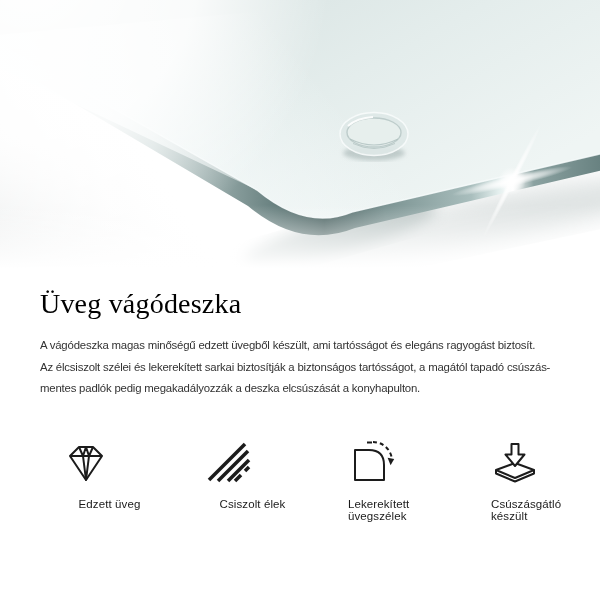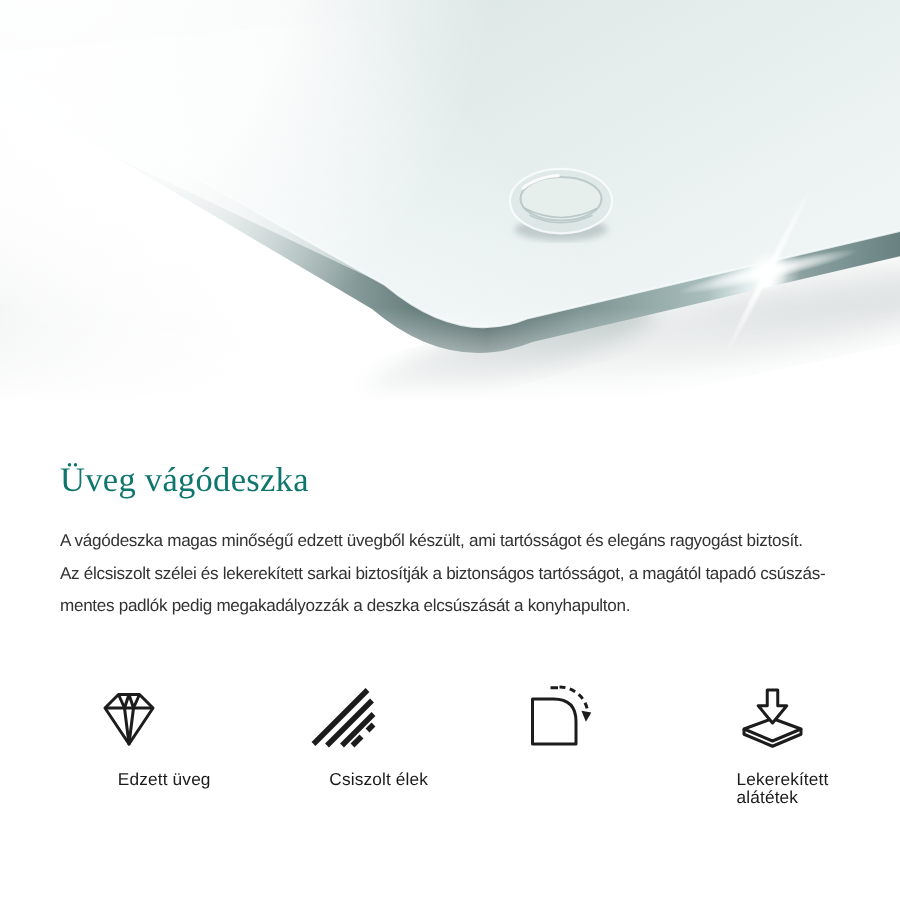--- a/index.html
+++ b/index.html
@@ -4,23 +4,23 @@
 <style>
   html,body{margin:0;padding:0;}
   body{
     width:600px;height:600px;background:#ffffff;overflow:hidden;
     font-family:"Liberation Sans","DejaVu Sans",sans-serif;
     -webkit-font-smoothing:antialiased;
   }
   .photo{position:relative;width:600px;height:272px;background:#ffffff;}
   .photo svg{display:block;}
   .title{
-    margin:30px 0 0 40px;
+    margin:14px 0 0 40px;
     font-family:"Liberation Serif","DejaVu Serif",serif;
-    font-size:23px;line-height:35px;color:#0f766e;letter-spacing:0.2px;
+    font-size:28px;line-height:35px;color:#000000;letter-spacing:0.2px;
   }
   .desc{margin:14px 4px 0 40px;font-size:11.4px;letter-spacing:-0.2px;line-height:21.5px;color:#323232;}
   .desc .dline{white-space:nowrap;}
   .features{display:flex;padding:0 14px;margin-top:36px;}
   .feature{flex:1;display:flex;flex-direction:column;align-items:center;}
   .feature .icon{height:50px;display:flex;align-items:flex-end;justify-content:center;}
   .feature .label{margin-top:12px;font-size:11.5px;color:#1a1a1a;letter-spacing:0.1px;padding-left:48px;}
 </style>
 </head>
 <body>
@@ -154,26 +154,27 @@
 
   <div class="feature">
     <div class="icon">
       <svg width="50" height="48" viewBox="0 0 50 48" fill="none" stroke="#1c1c1c" stroke-width="2" stroke-linejoin="round">
         <path d="M8,42 V12 H22 Q37,12 37,27 V42 Z"></path>
         <path d="M20,4.5 H25"></path>
         <path d="M26,4 A19,19 0 0 1 45,23" stroke-dasharray="4 3"></path>
         <path d="M40.6,19.8 L47.2,21.0 L43.6,27.2 Z" fill="#1c1c1c" stroke="none"></path>
       </svg>
     </div>
+    <div class="label">Lekerekített üvegszélek</div>
   </div>
 
   <div class="feature">
     <div class="icon">
       <svg width="48" height="48" viewBox="0 0 48 48" fill="none" stroke="#1c1c1c" stroke-width="2" stroke-linejoin="round">
         <path d="M5,32 L24,25 L43,32 L24,40 Z"></path>
         <path d="M5,32 L5,35.5 L24,43.5 L43,35.5 L43,32"></path>
         <path d="M20.5,6 H27.5 V16.5 H33.5 L24,28 L14.5,16.5 H20.5 Z" fill="#ffffff"></path>
       </svg>
     </div>
-    <div class="label">Lekerekített alátétek</div>
+    <div class="label">Csúszásgátló készült</div>
   </div>
 
 </div>
 
 </body></html>

